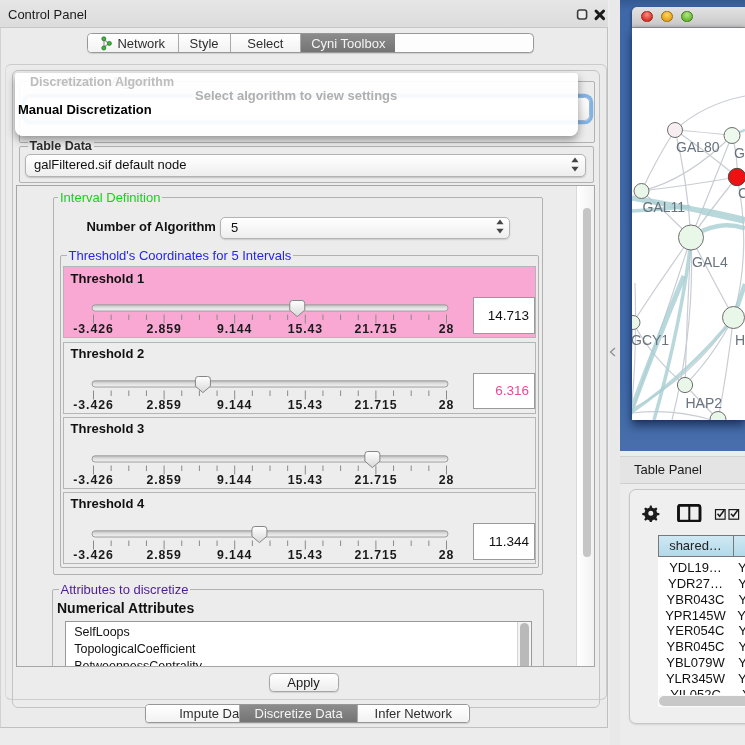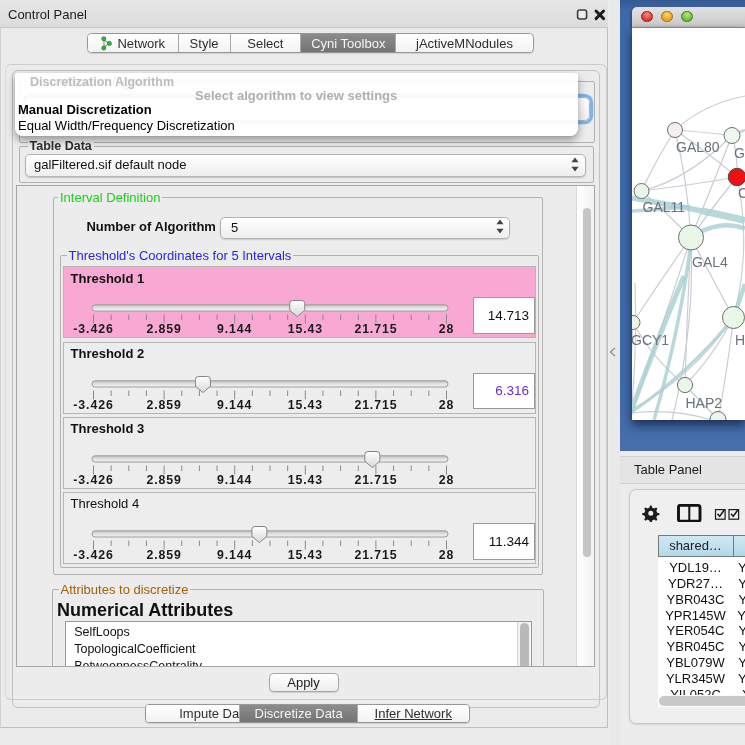--- a/index.html
+++ b/index.html
@@ -17,21 +17,20 @@
 <div class="abs" style="left:87px;top:33px;width:444.5px;height:18.3px;border:1px solid #979797;border-radius:4.5px;background:#fdfdfd;box-shadow:0 1px 1px rgba(0,0,0,0.12);overflow:hidden;display:flex;">
     <div style="width:89.5px;height:100%;background:linear-gradient(#ffffff,#f2f2f2);color:#2e2e2e;font-size:13px;display:flex;align-items:center;justify-content:center;box-sizing:border-box;white-space:nowrap;"><svg width="13" height="15" viewBox="0 0 13 15" style="margin-right:4px">
         <path d="M4 3.2 L4 11.5 M4.2 4 L9 7.2 M4.2 11 L9 7.6" stroke="#9a9a9a" stroke-width="1.2" fill="none"></path>
         <circle cx="3.8" cy="2.8" r="2" fill="#3db53d" stroke="#1e7a1e" stroke-width="0.8"></circle>
         <circle cx="9.4" cy="7.4" r="2" fill="#3db53d" stroke="#1e7a1e" stroke-width="0.8"></circle>
         <circle cx="3.8" cy="12" r="2" fill="#3db53d" stroke="#1e7a1e" stroke-width="0.8"></circle>
       </svg>Network</div>
     <div style="width:52.1px;height:100%;border-left:1px solid #a9a9a9;background:linear-gradient(#ffffff,#f2f2f2);color:#2e2e2e;font-size:13px;display:flex;align-items:center;justify-content:center;box-sizing:border-box;white-space:nowrap;">Style</div>
     <div style="width:70.6px;height:100%;border-left:1px solid #a9a9a9;background:linear-gradient(#ffffff,#f2f2f2);color:#2e2e2e;font-size:13px;display:flex;align-items:center;justify-content:center;box-sizing:border-box;white-space:nowrap;">Select</div>
     <div style="width:95.3px;height:100%;border-left:1px solid #a9a9a9;background:linear-gradient(#8c8c8c,#747474);color:#f4f4f4;font-size:13px;display:flex;align-items:center;justify-content:center;box-sizing:border-box;white-space:nowrap;">Cyni Toolbox</div>
-    <div style="width:137.0px;height:100%;border-left:1px solid #a9a9a9;background:linear-gradient(#ffffff,#f2f2f2);color:#2e2e2e;font-size:13px;display:flex;align-items:center;justify-content:center;box-sizing:border-box;white-space:nowrap;">jActiveMNodules</div>
   </div>
 <div class="abs" style="left:11.5px;top:69.8px;width:586.5px;height:636.5px;border:1px solid #c3c3c3;border-radius:6px;background:#ececec;"></div>
 <div class="abs" style="left:4.5px;top:64.3px;width:600px;height:634px;border:1px solid #cccccc;border-left-color:#dadada;border-radius:6px;"></div>
 <div class="abs" style="left:19px;top:81px;width:573.5px;height:60px;border:1px solid #b2b2b2;border-radius:2px;z-index:1;"></div>
 <div class="lbl" style="left:28px;top:74px;font-size:13px;color:#3c3c3c;font-weight:normal;background:#ececec;padding:0 2px;z-index:1;">Discretization Algorithm</div>
 <div class="abs" style="left:24.5px;top:97px;width:563px;height:22px;background:linear-gradient(#ffffff,#f0f0f0);border:1px solid #9fb7cf;border-radius:5.5px;box-shadow:0 0 0 3.2px rgba(88,156,226,0.72);"></div>
 <div class="abs" style="left:19px;top:145.5px;width:573.3px;height:35.2px;border:1px solid #b2b2b2;border-radius:2px;z-index:1;"></div>
 <div class="lbl" style="left:27.5px;top:138.5px;font-size:12.5px;color:#2e2e2e;font-weight:bold;background:#ececec;padding:0 2px;z-index:1;">Table Data</div>
 <div class="abs" style="left:24.5px;top:153.5px;width:559.5px;height:21px;background:linear-gradient(#ffffff,#eeeeee);border:1px solid #b3b3b3;border-radius:5px;box-shadow:0 1px 1.5px rgba(0,0,0,0.18);"></div>
 <div class="lbl" style="left:34px;top:157px;font-size:13px;color:#111;font-weight:normal;">galFiltered.sif default node</div>
@@ -134,21 +133,21 @@
         <line x1="364.85" y1="47.5" x2="364.85" y2="53.0" stroke="#8a8a8a" stroke-width="1"></line>
         <line x1="382.50" y1="47.5" x2="382.50" y2="56.5" stroke="#8a8a8a" stroke-width="1"></line>
 <text x="29.50" y="65.8" font-size="12.3" font-weight="bold" fill="#1a1a1a" text-anchor="middle" font-family="Liberation Sans, sans-serif" letter-spacing="0.9">-3.426</text>
         <text x="100.10" y="65.8" font-size="12.3" font-weight="bold" fill="#1a1a1a" text-anchor="middle" font-family="Liberation Sans, sans-serif" letter-spacing="0.9">2.859</text>
         <text x="170.70" y="65.8" font-size="12.3" font-weight="bold" fill="#1a1a1a" text-anchor="middle" font-family="Liberation Sans, sans-serif" letter-spacing="0.9">9.144</text>
         <text x="241.30" y="65.8" font-size="12.3" font-weight="bold" fill="#1a1a1a" text-anchor="middle" font-family="Liberation Sans, sans-serif" letter-spacing="0.9">15.43</text>
         <text x="311.90" y="65.8" font-size="12.3" font-weight="bold" fill="#1a1a1a" text-anchor="middle" font-family="Liberation Sans, sans-serif" letter-spacing="0.9">21.715</text>
         <text x="382.50" y="65.8" font-size="12.3" font-weight="bold" fill="#1a1a1a" text-anchor="middle" font-family="Liberation Sans, sans-serif" letter-spacing="0.9">28</text>
 <path transform="translate(130.93,33)" d="M0.5,3.4 A2.9,2.9 0 0 1 3.4,0.5 L12.6,0.5 A2.9,2.9 0 0 1 15.5,3.4 L15.5,10.2 L8,16.6 L0.5,10.2 Z" fill="url(#th2)" stroke="#858585" stroke-width="1"></path>
 </svg>
-<div class="abs" style="left:409.5px;top:30px;width:62px;height:36.5px;background:#ffffff;border:1px solid #9a9a9a;box-sizing:border-box;display:flex;align-items:center;justify-content:flex-end;padding-right:5px;font-size:13.5px;color:#6d28d9;">6.316</div>
+<div class="abs" style="left:409.5px;top:30px;width:62px;height:36.5px;background:#ffffff;border:1px solid #9a9a9a;box-sizing:border-box;display:flex;align-items:center;justify-content:flex-end;padding-right:5px;font-size:13.5px;color:#ec4899;">6.316</div>
 </div>
 <div class="abs" style="left:46.0px;top:230.8px;width:471.5px;height:70px;border:1px solid #b5b5b5;background:#ededed;">
 <div class="lbl" style="left:7px;top:3.2px;font-size:13px;font-weight:bold;color:#111;">Threshold 3</div>
 <svg class="abs" style="left:0;top:0" width="471.5" height="70" viewBox="0 0 471.5 70">
 <defs>
           <linearGradient id="tg3" x1="0" y1="0" x2="0" y2="1">
 <stop offset="0" stop-color="#bdbdbd"></stop>
             <stop offset="0.45" stop-color="#dedede"></stop>
             <stop offset="1" stop-color="#f5f5f5"></stop>
           </linearGradient>
@@ -182,21 +181,21 @@
 <text x="29.50" y="65.8" font-size="12.3" font-weight="bold" fill="#1a1a1a" text-anchor="middle" font-family="Liberation Sans, sans-serif" letter-spacing="0.9">-3.426</text>
         <text x="100.10" y="65.8" font-size="12.3" font-weight="bold" fill="#1a1a1a" text-anchor="middle" font-family="Liberation Sans, sans-serif" letter-spacing="0.9">2.859</text>
         <text x="170.70" y="65.8" font-size="12.3" font-weight="bold" fill="#1a1a1a" text-anchor="middle" font-family="Liberation Sans, sans-serif" letter-spacing="0.9">9.144</text>
         <text x="241.30" y="65.8" font-size="12.3" font-weight="bold" fill="#1a1a1a" text-anchor="middle" font-family="Liberation Sans, sans-serif" letter-spacing="0.9">15.43</text>
         <text x="311.90" y="65.8" font-size="12.3" font-weight="bold" fill="#1a1a1a" text-anchor="middle" font-family="Liberation Sans, sans-serif" letter-spacing="0.9">21.715</text>
         <text x="382.50" y="65.8" font-size="12.3" font-weight="bold" fill="#1a1a1a" text-anchor="middle" font-family="Liberation Sans, sans-serif" letter-spacing="0.9">28</text>
 <path transform="translate(300.37,33)" d="M0.5,3.4 A2.9,2.9 0 0 1 3.4,0.5 L12.6,0.5 A2.9,2.9 0 0 1 15.5,3.4 L15.5,10.2 L8,16.6 L0.5,10.2 Z" fill="url(#th3)" stroke="#858585" stroke-width="1"></path>
 </svg>
 </div>
 <div class="abs" style="left:46.0px;top:306.2px;width:471.5px;height:70px;border:1px solid #b5b5b5;background:#ededed;">
-<div class="lbl" style="left:7px;top:3.2px;font-size:13px;font-weight:normal;color:#111;">Threshold 4</div>
+<div class="lbl" style="left:7px;top:3.2px;font-size:13px;font-weight:bold;color:#111;">Threshold 4</div>
 <svg class="abs" style="left:0;top:0" width="471.5" height="70" viewBox="0 0 471.5 70">
 <defs>
           <linearGradient id="tg4" x1="0" y1="0" x2="0" y2="1">
 <stop offset="0" stop-color="#bdbdbd"></stop>
             <stop offset="0.45" stop-color="#dedede"></stop>
             <stop offset="1" stop-color="#f5f5f5"></stop>
           </linearGradient>
 <linearGradient id="th4" x1="0" y1="0" x2="0" y2="1">
 <stop offset="0" stop-color="#ffffff"></stop>
             <stop offset="1" stop-color="#d8d8d8"></stop>
@@ -228,41 +227,40 @@
         <text x="100.10" y="65.8" font-size="12.3" font-weight="bold" fill="#1a1a1a" text-anchor="middle" font-family="Liberation Sans, sans-serif" letter-spacing="0.9">2.859</text>
         <text x="170.70" y="65.8" font-size="12.3" font-weight="bold" fill="#1a1a1a" text-anchor="middle" font-family="Liberation Sans, sans-serif" letter-spacing="0.9">9.144</text>
         <text x="241.30" y="65.8" font-size="12.3" font-weight="bold" fill="#1a1a1a" text-anchor="middle" font-family="Liberation Sans, sans-serif" letter-spacing="0.9">15.43</text>
         <text x="311.90" y="65.8" font-size="12.3" font-weight="bold" fill="#1a1a1a" text-anchor="middle" font-family="Liberation Sans, sans-serif" letter-spacing="0.9">21.715</text>
         <text x="382.50" y="65.8" font-size="12.3" font-weight="bold" fill="#1a1a1a" text-anchor="middle" font-family="Liberation Sans, sans-serif" letter-spacing="0.9">28</text>
 <path transform="translate(187.41,33)" d="M0.5,3.4 A2.9,2.9 0 0 1 3.4,0.5 L12.6,0.5 A2.9,2.9 0 0 1 15.5,3.4 L15.5,10.2 L8,16.6 L0.5,10.2 Z" fill="url(#th4)" stroke="#858585" stroke-width="1"></path>
 </svg>
 <div class="abs" style="left:409.5px;top:30px;width:62px;height:36.5px;background:#ffffff;border:1px solid #9a9a9a;box-sizing:border-box;display:flex;align-items:center;justify-content:flex-end;padding-right:5px;font-size:13.5px;color:#111;">11.344</div>
 </div>
 <div class="abs" style="left:35.8px;top:402.5px;width:489.3px;height:95px;border:1px solid #b2b2b2;border-radius:2px;"></div>
-<div class="lbl" style="left:42.0px;top:395.5px;font-size:13px;color:#a16207;background:#ececec;padding:0 2px;font-weight:normal;">Attributes to discretize</div>
-<div class="lbl" style="left:40.5px;top:413.5px;font-size:18px;font-weight:bold;color:#111;">Numerical Attributes</div>
+<div class="lbl" style="left:42.0px;top:395.5px;font-size:13px;color:#4c1d95;background:#ececec;padding:0 2px;font-weight:normal;">Attributes to discretize</div>
+<div class="lbl" style="left:40.5px;top:413.5px;font-size:14px;font-weight:bold;color:#111;">Numerical Attributes</div>
 <div class="abs" style="left:48.7px;top:434.5px;width:464.5px;height:60px;background:#ffffff;border:1px solid #999;overflow:hidden;">
       <div style="position:absolute;left:8px;top:2.5px;font-size:12.5px;color:#111;line-height:17.2px;">SelfLoops<br>TopologicalCoefficient<br>BetweennessCentrality</div>
       <div style="position:absolute;right:0;top:0;width:13px;height:100%;background:#f4f4f4;border-left:1px solid #d5d5d5;"></div>
       <div style="position:absolute;right:2px;top:1px;width:9px;height:100%;background:#b9b9b9;border-radius:4.5px;"></div>
     </div>
 <div class="abs" style="right:0;top:0;width:17.5px;height:100%;background:linear-gradient(to right,#ffffff,#f2f2f2);border-left:1px solid #d9d9d9;"></div>
 <div class="abs" style="right:3px;top:21.5px;width:8.8px;height:349px;background:#c5c5c5;border-radius:4.4px;"></div>
 </div>
 <div class="abs" style="left:268.5px;top:672.5px;width:68px;height:17.5px;background:linear-gradient(#ffffff,#ededed);border:1px solid #a6a6a6;border-radius:4.5px;box-shadow:0 1px 1px rgba(0,0,0,0.12);display:flex;align-items:center;justify-content:center;font-size:13px;color:#1c1c1c;">Apply</div>
 <div class="abs" style="left:14.5px;top:72.5px;width:563.5px;height:63px;background:rgba(255,255,255,0.93);border-radius:3px 3px 8px 8px;box-shadow:0 4px 9px rgba(0,0,0,0.38);z-index:50;overflow:hidden;">
     <div class="lbl" style="left:15.5px;top:2.5px;font-size:12.5px;font-weight:bold;color:#bdbdbd;">Discretization Algorithm</div>
     <div class="lbl" style="left:180.5px;top:15px;font-size:13px;font-weight:bold;color:#b0b0b0;">Select algorithm to view settings</div>
     <div class="lbl" style="left:3.5px;top:29.5px;font-size:13px;font-weight:bold;color:#000;">Manual Discretization</div>
-    <div class="lbl" style="left:3.5px;top:45.5px;font-size:13px;color:#000;">Equal Width/Frequency Discretization</div>
   </div>
 <div class="abs" style="left:145px;top:703.5px;width:322.5px;height:17.5px;border:1px solid #979797;border-radius:4px;background:#fdfdfd;box-shadow:0 1px 1px rgba(0,0,0,0.12);overflow:hidden;display:flex;">
     <div style="width:93.3px;height:100%;background:linear-gradient(#ffffff,#f2f2f2);color:#2e2e2e;font-size:13px;display:flex;align-items:center;justify-content:center;box-sizing:border-box;white-space:nowrap;padding-left:44px;">Impute Data</div>
     <div style="width:117.7px;height:100%;border-left:1px solid #a9a9a9;background:linear-gradient(#8c8c8c,#747474);color:#f4f4f4;font-size:13px;display:flex;align-items:center;justify-content:center;box-sizing:border-box;white-space:nowrap;">Discretize Data</div>
-    <div style="width:111.5px;height:100%;border-left:1px solid #a9a9a9;background:linear-gradient(#ffffff,#f2f2f2);color:#2e2e2e;font-size:13px;display:flex;align-items:center;justify-content:center;box-sizing:border-box;white-space:nowrap;text-decoration:underline;">Infer Network</div>
+    <div style="width:111.5px;height:100%;border-left:1px solid #a9a9a9;background:linear-gradient(#ffffff,#f2f2f2);color:#2e2e2e;font-size:13px;display:flex;align-items:center;justify-content:center;box-sizing:border-box;white-space:nowrap;">Infer Network</div>
   </div>
 <div class="abs" style="left:609.5px;top:0;width:10.5px;height:745px;background:#e9e9e9;"></div>
 <svg class="abs" style="left:609px;top:347px" width="8" height="10" viewBox="0 0 8 10">
     <path d="M6 1 L1.5 5 L6 9" stroke="#8f8f8f" stroke-width="1.3" fill="none"></path>
   </svg>
 <div class="abs" style="left:620px;top:0;width:125px;height:451px;background:linear-gradient(#355992,#3e68a8 10px,#3f69a9 85%,#486fab);"></div>
 <div class="abs" style="left:632px;top:6.8px;width:113px;height:20.7px;background:linear-gradient(#e2e2e2,#c8c8c8);border-bottom:1px solid #9a9a9a;border-top-left-radius:5px;box-shadow:-1px 1px 3px rgba(0,0,0,0.35);"></div>
 <div class="abs" style="left:641.2px;top:10.7px;width:11.6px;height:11.6px;border-radius:50%;background:radial-gradient(circle at 50% 30%,#f58d85,#da3328 70%);border:1px solid #a02018;box-sizing:border-box;"></div>
 <div class="abs" style="left:661.2px;top:10.7px;width:11.6px;height:11.6px;border-radius:50%;background:radial-gradient(circle at 50% 30%,#fbd662,#e9a41d 70%);border:1px solid #9a6c10;box-sizing:border-box;"></div>
 <div class="abs" style="left:681.2px;top:10.7px;width:11.6px;height:11.6px;border-radius:50%;background:radial-gradient(circle at 50% 30%,#b6e68a,#68bc2f 70%);border:1px solid #3f7a1a;box-sizing:border-box;"></div>

